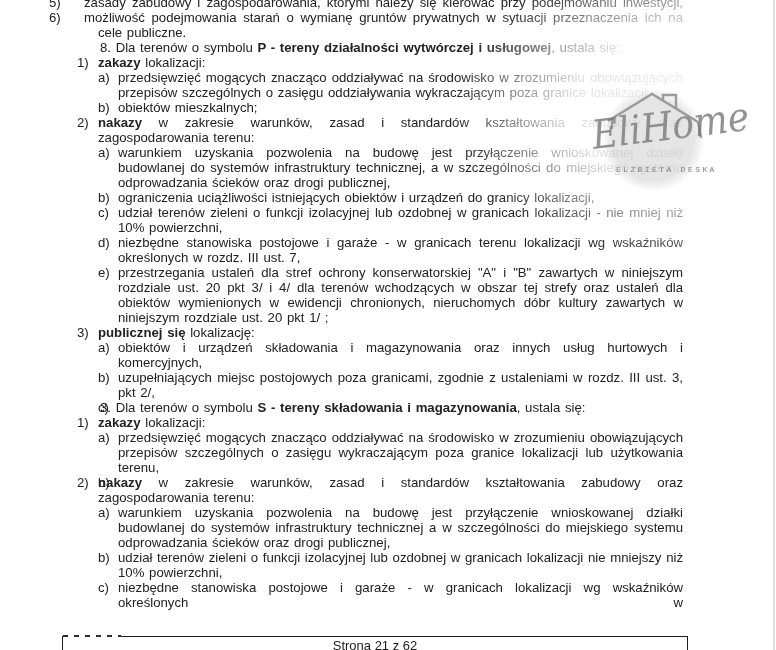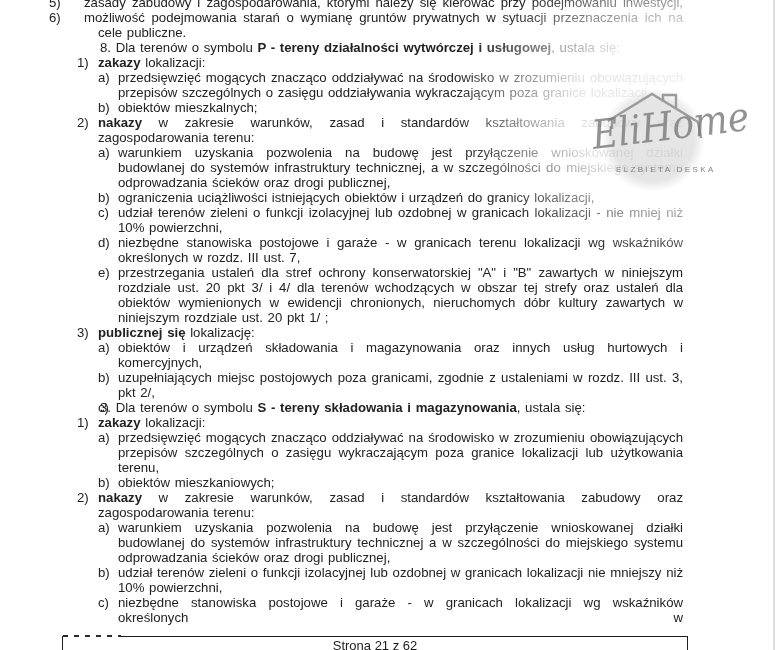--- a/index.html
+++ b/index.html
@@ -22,21 +22,21 @@
   
   .wm-glow{position:absolute;left:450px;top:-45px;width:510px;height:310px;pointer-events:none;
     background:radial-gradient(closest-side,rgba(255,255,255,.95) 0%,rgba(255,255,255,.86) 52%,rgba(255,255,255,0) 100%);}
   .wm-disc{position:absolute;left:601px;top:88px;width:104px;height:104px;border-radius:50%;pointer-events:none;
     background:radial-gradient(closest-side,rgba(168,168,168,.30) 78%,rgba(168,168,168,0) 100%);}
   .wm-house{position:absolute;left:600px;top:88px;width:106px;height:64px;pointer-events:none;}
   .wm-script{position:absolute;left:592px;top:112px;font-family:"DejaVu Serif",serif;font-style:italic;
     font-size:40px;color:rgba(122,122,122,.82);transform:rotate(-7deg) scaleX(.9);transform-origin:left center;
     white-space:nowrap;pointer-events:none;}
   .wm-sub{position:absolute;left:616px;top:165px;font-size:8px;letter-spacing:2.4px;
-    color:rgba(118,118,118,.92);white-space:nowrap;pointer-events:none;font-family:Liberation Sans, sans-serif;}
+    color:rgba(118,118,118,.92);white-space:nowrap;pointer-events:none;font-family:Liberation Mono, monospace;}
 
   
   .page-edge{position:absolute;left:773px;top:0;width:2px;height:650px;background:#dedede;}
 
   
   .footer-box{position:absolute;left:62px;top:636px;width:626px;height:14px;
     border:1.5px solid #1d1d1d;border-bottom:none;box-sizing:border-box;}
   .dash-cover{position:absolute;left:66px;top:635px;width:54px;height:5px;background:#ffffff;}
   .dash-line{position:absolute;left:63px;top:635px;width:58px;height:2px;
     background:repeating-linear-gradient(90deg,#2a2a2a 0 5px,transparent 5px 11px);}
@@ -59,21 +59,21 @@
     <div class="para p-letter"><span class="mk">c)</span><span>udział terenów zieleni o funkcji izolacyjnej lub ozdobnej w granicach lokalizacji - nie mniej niż 10% powierzchni,</span></div>
     <div class="para p-letter"><span class="mk">d)</span><span>niezbędne stanowiska postojowe i garaże - w granicach terenu lokalizacji wg wskaźników określonych w rozdz. III ust. 7,</span></div>
     <div class="para p-letter"><span class="mk">e)</span><span>przestrzegania ustaleń dla stref ochrony konserwatorskiej "A" i "B" zawartych w niniejszym rozdziale ust. 20 pkt 3/ i 4/ dla terenów wchodzących w obszar tej strefy oraz ustaleń dla obiektów wymienionych w ewidencji chronionych, nieruchomych dóbr kultury zawartych w niniejszym rozdziale ust. 20 pkt 1/ ;</span></div>
     <div class="para p-num"><span class="mk">3)</span><b>publicznej się</b><span> lokalizację:</span></div>
     <div class="para p-letter"><span class="mk">a)</span><span>obiektów i urządzeń składowania i magazynowania oraz innych usług hurtowych i komercyjnych,</span></div>
     <div class="para p-letter"><span class="mk">b)</span><span>uzupełniających miejsc postojowych poza granicami, zgodnie z ustaleniami w rozdz. III ust. 3, pkt 2/,</span></div>
     <div class="para p-letter"><span class="mk">c)</span></div>
     <div class="para p-section"><span>3. Dla terenów o symbolu </span><b>S - tereny składowania i magazynowania</b><span>, ustala się:</span></div>
     <div class="para p-num"><span class="mk">1)</span><b>zakazy</b><span> lokalizacji:</span></div>
     <div class="para p-letter"><span class="mk">a)</span><span>przedsięwzięć mogących znacząco oddziaływać na środowisko w zrozumieniu obowiązujących przepisów szczególnych o zasięgu wykraczającym poza granice lokalizacji lub użytkowania terenu,</span></div>
-    <div class="para p-letter"><span class="mk">b)</span><span>obiektów mieszkaniowych;</span></div>
+    <div class="para p-letter"><span class="mk">b)</span></div>
     <div class="para p-num"><span class="mk">2)</span><b>nakazy</b><span> w zakresie warunków, zasad i standardów kształtowania zabudowy oraz zagospodarowania terenu:</span></div>
     <div class="para p-letter"><span class="mk">a)</span><span>warunkiem uzyskania pozwolenia na budowę jest przyłączenie wnioskowanej działki budowlanej do systemów infrastruktury technicznej a w szczególności do miejskiego systemu odprowadzania ścieków oraz drogi publicznej,</span></div>
     <div class="para p-letter"><span class="mk">b)</span><span>udział terenów zieleni o funkcji izolacyjnej lub ozdobnej w granicach lokalizacji nie mniejszy niż 10% powierzchni,</span></div>
     <div class="para p-letter force-just"><span class="mk">c)</span><span>niezbędne stanowiska postojowe i garaże - w granicach lokalizacji wg wskaźników określonych w</span></div>
   </div>
 
 <div class="wm-glow"></div>
 <div class="wm-disc"></div>
 <svg class="wm-house" viewBox="0 0 106 64">
   <polyline points="8,33 52,6 98,34" fill="none" stroke="#9b9b9b" stroke-width="2.4"></polyline>

